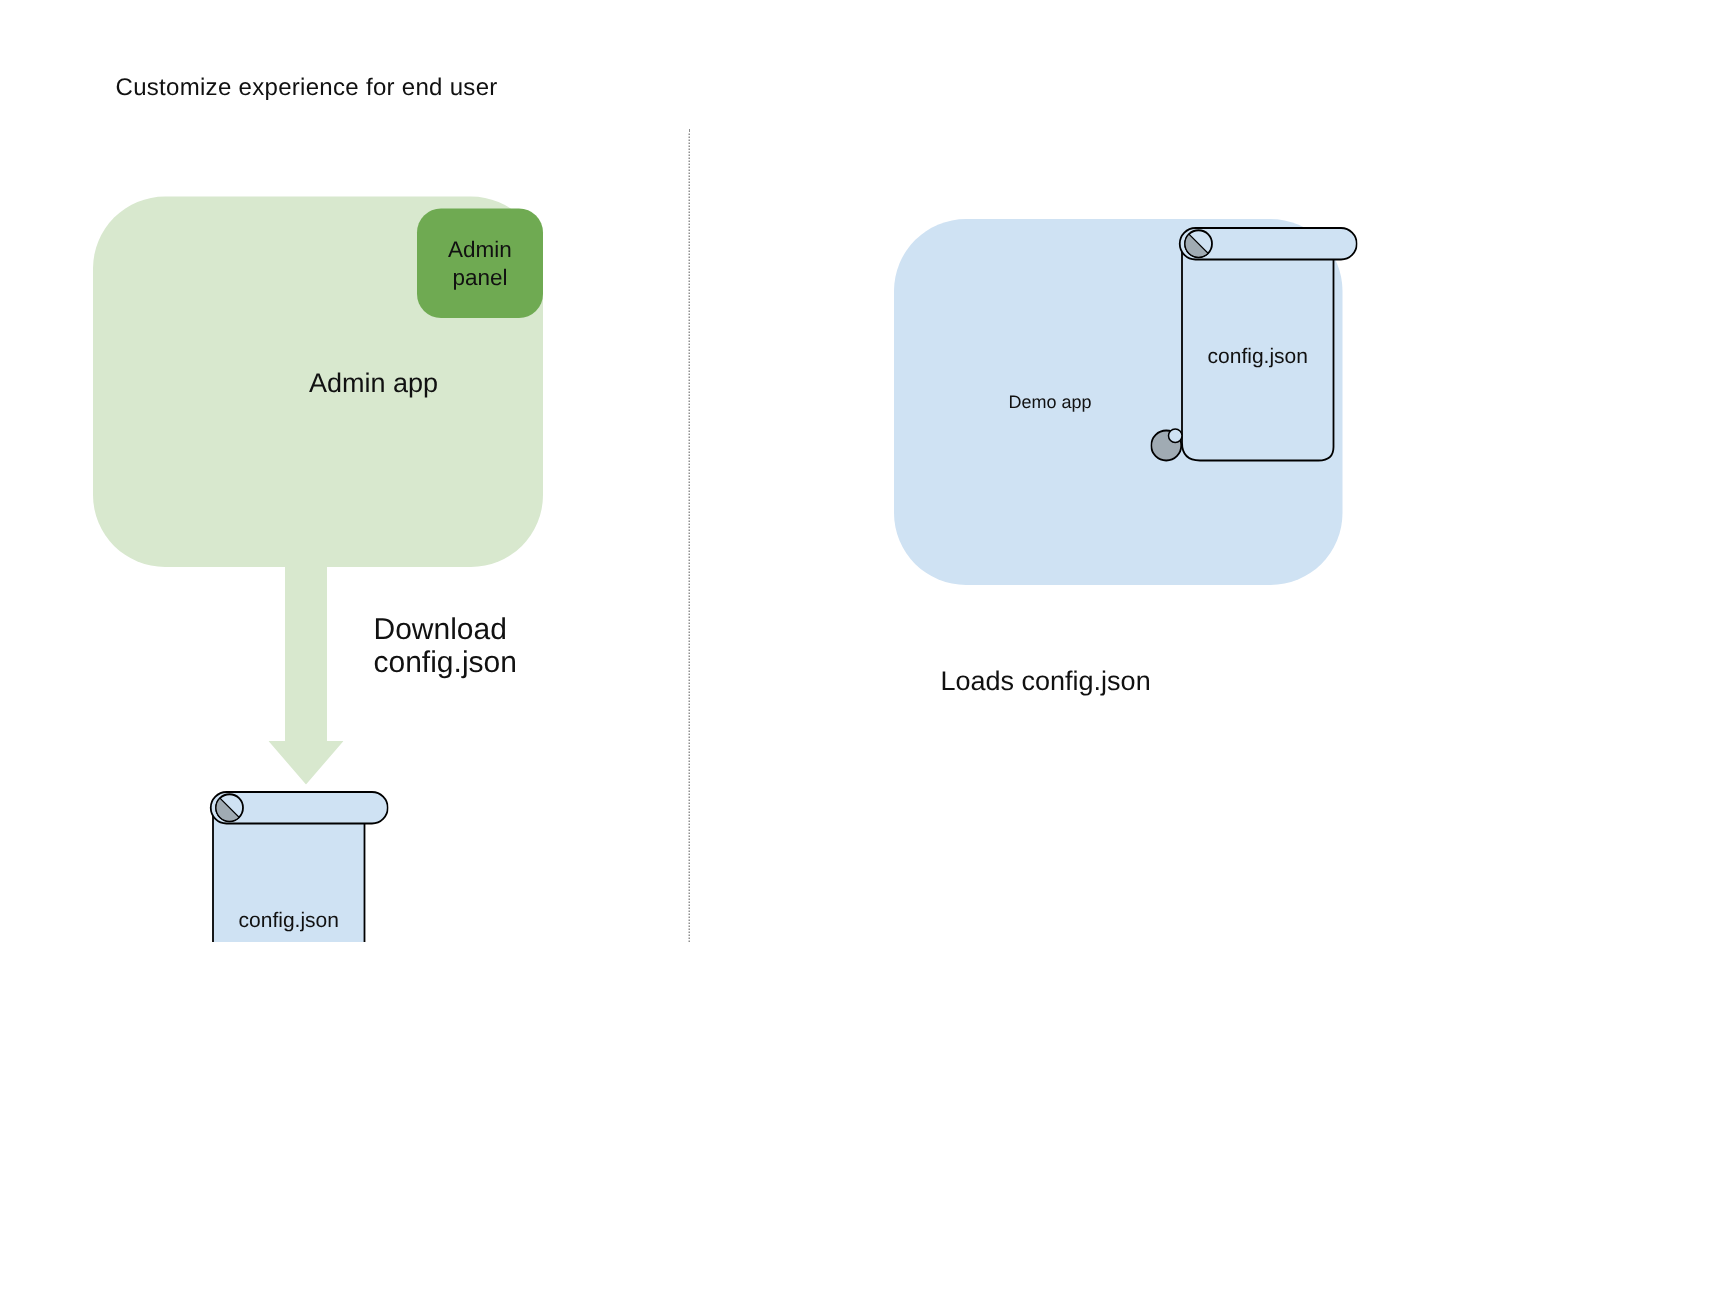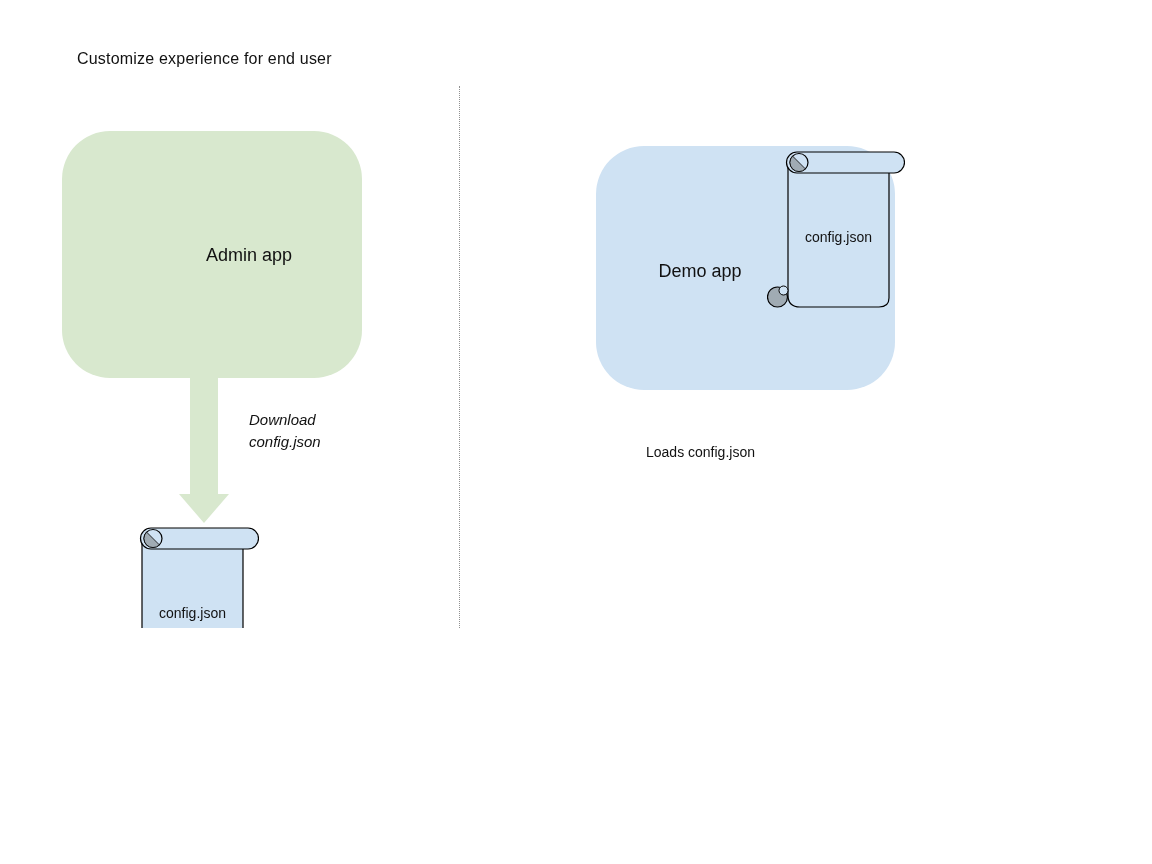--- a/index.html
+++ b/index.html
@@ -20,54 +20,57 @@
   .admin-app-label { position:absolute; left:132px; top:245px; width:160px; text-align:right; font-size:18px; }
   .admin-panel {
     position:absolute; left:278px; top:139px; width:84px; height:73px;
     background:var(--admin-panel-fill); border-radius:16px;
     display:flex; align-items:center; justify-content:center;
   }
   .admin-panel-label { width:54px; text-align:center; font-size:15px; line-height:19px; }
 
   .arrow-svg { position:absolute; left:179px; top:377px; }
   .arrow-shape { fill:var(--arrow-fill); }
-  .dl-label { position:absolute; left:249px; top:409px; font-size:15px; line-height:22px; white-space:pre-line;font-style:italic; }
+  .dl-label { position:absolute; left:249px; top:409px; font-size:20px; line-height:22px; white-space:pre-line; }
 
   .divider { position:absolute; left:459px; top:86px; height:600px; width:0;
              border-left:1px dotted var(--divider-color); }
 
   .demo-box {
     position:absolute; left:596px; top:146px; width:299px; height:244px;
     background:var(--demo-app-fill); border-radius:48px;
   }
-  .demo-app-label { position:absolute; left:640px; top:261px; width:120px; text-align:center; font-size:18px; }
+  .demo-app-label { position:absolute; left:640px; top:261px; width:120px; text-align:center; font-size:12px; }
 
   .scroll { position:absolute; width:138px; height:159px; }
   .scroll-left  { left:121px; top:527px; }
   .scroll-right { left:767px; top:151px; }
   .scroll svg { position:absolute; left:0; top:0; }
   .scroll-label { position:absolute; left:21px; top:78px; width:101px; text-align:center; font-size:14px; }
 
   .paper { fill:var(--scroll-fill); stroke:var(--scroll-outline); stroke-width:1.2; }
   .curl  { fill:var(--scroll-curl); stroke:var(--scroll-outline); stroke-width:1.2; }
   .wedge { fill:var(--scroll-curl); stroke:var(--scroll-outline); stroke-width:0.8; }
   .notch { fill:var(--scroll-fill); stroke:var(--scroll-outline); stroke-width:1; }
 
-  .caption { position:absolute; left:646px; top:444px; font-size:14px; white-space:nowrap; }
+  .caption { position:absolute; left:627px; top:444px; font-size:18px; white-space:nowrap; }
   .corner-marker { position:absolute; left:0; top:841px; width:29px; height:23px;
                    background:var(--corner-marker-fill); }
 </style>
 </head>
 <body>
 
 <div class="canvas">
 
   <div class="title title-left">Customize experience for end user</div>
 
   <div class="admin-box"></div>
+  <div class="admin-panel">
+    <span class="admin-panel-label">Admin panel</span>
+  </div>
   <div class="admin-app-label">Admin app</div>
 
   <svg class="arrow-svg" width="50" height="146" viewBox="0 0 50 146">
     <polygon class="arrow-shape" points="11,0 39,0 39,117 50,117 25,146 0,117 11,117"></polygon>
   </svg>
   <div class="dl-label">Download
 config.json</div>
 
   <div class="scroll scroll-left">
     <svg width="138" height="159" viewBox="0 0 138 159">

